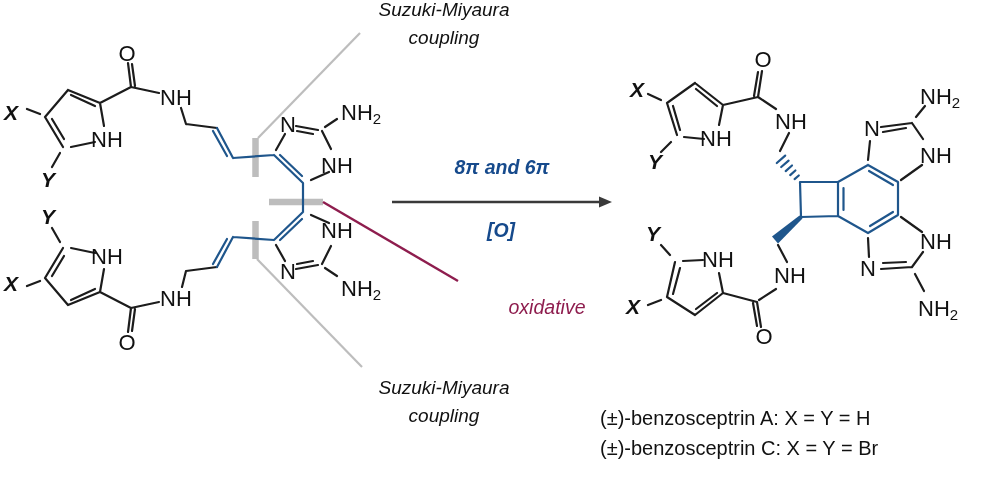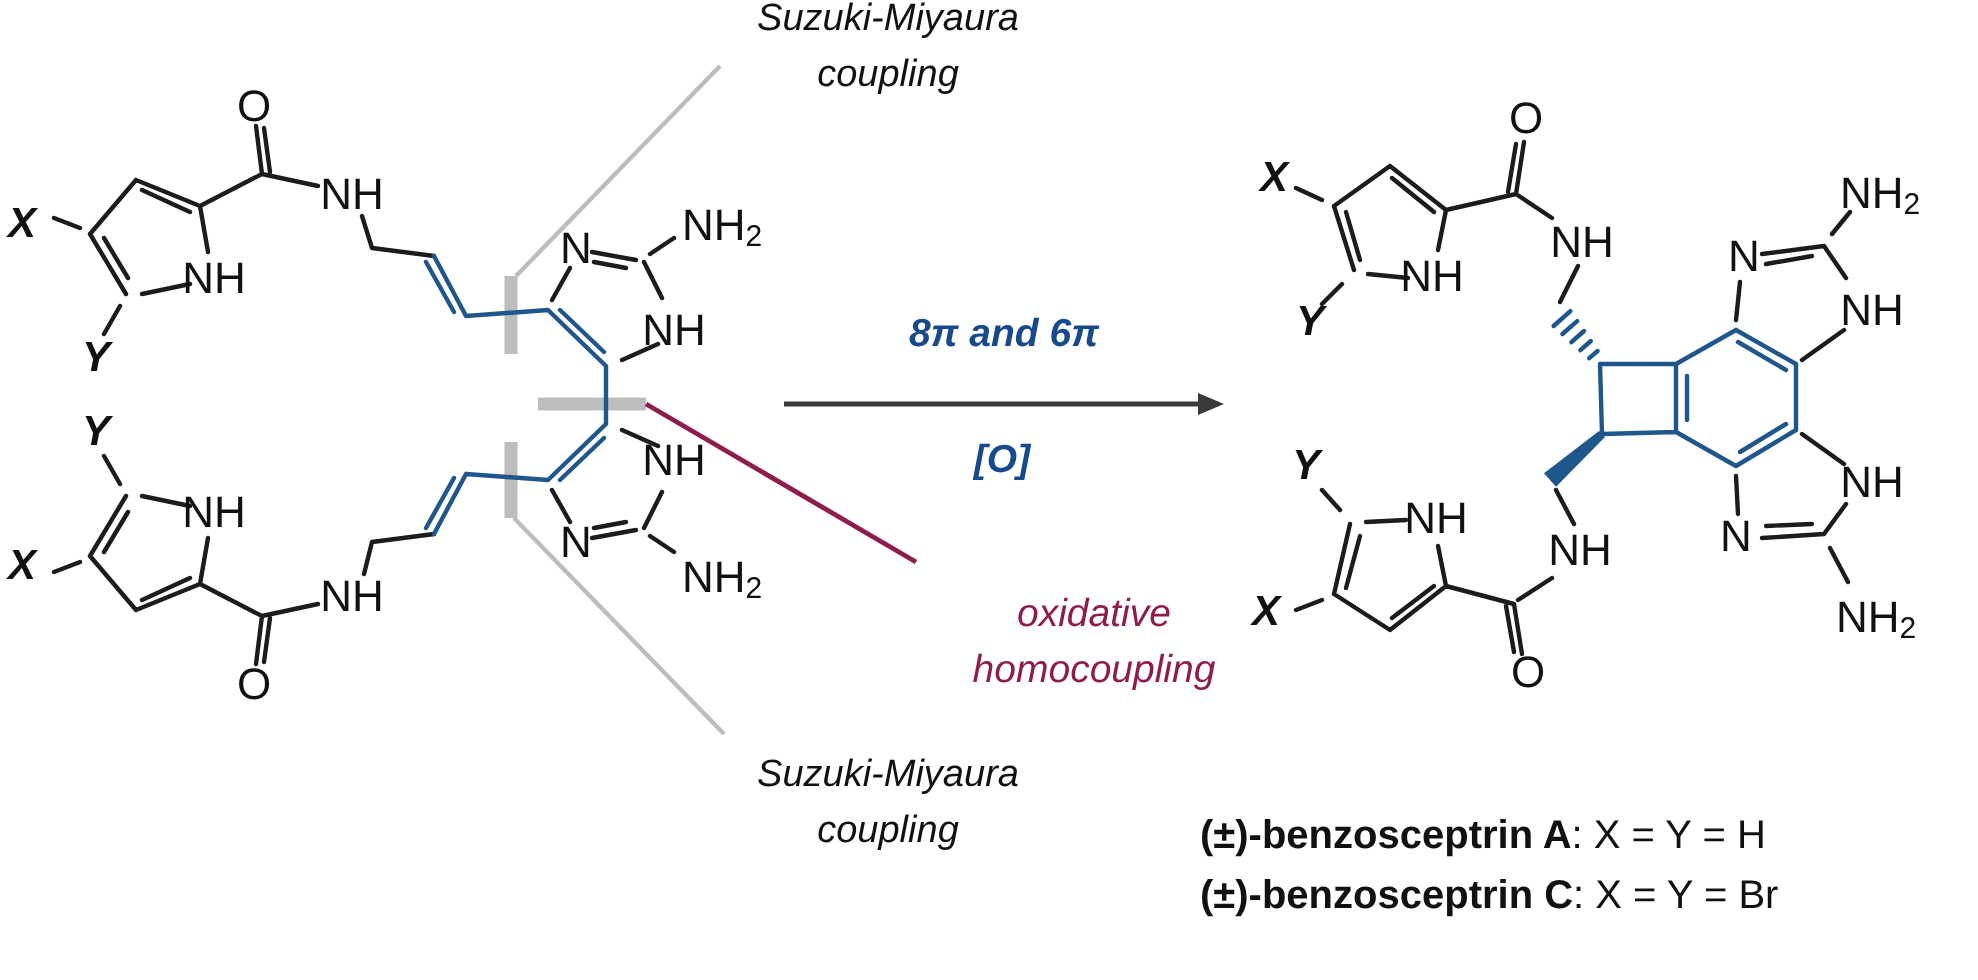--- a/index.html
+++ b/index.html
@@ -23,21 +23,21 @@
   .anchStart{text-anchor:start;}
   .sub{font-size:15px;}
   .xy{font:italic bold 21px "Liberation Sans", sans-serif;fill:var(--text-black);
       text-anchor:middle;dominant-baseline:central;}
   .txt{position:absolute;text-align:center;white-space:nowrap;}
   .suzuki{font:italic 19px "Liberation Sans", sans-serif;color:var(--text-black);line-height:28px;}
   .blueTxt{font:italic bold 19.5px "Liberation Sans", sans-serif;color:var(--text-blue);line-height:28px;}
   .maroonTxt{font:italic 19.5px "Liberation Sans", sans-serif;color:var(--maroon);line-height:28px;}
   .compounds{position:absolute;left:600px;top:403px;font:20px "Liberation Sans", sans-serif;
              color:var(--text-black);line-height:30px;text-align:left;}
-  .compounds b{font-weight:bold;}
+  .compounds b{font-weight:normal;}
 </style>
 </head>
 <body>
 
 <div class="scheme">
 
   <svg width="989" height="490" viewBox="0 0 989 490">
 
     <g>
       <path class="grayThick" d="M255.5 138L255.5 177"></path>
@@ -144,21 +144,20 @@
   <div class="txt blueTxt" style="left:502px;top:130px;transform:translateX(-50%);margin-top:23px;">
     <div>8π and 6π</div>
   </div>
 
   <div class="txt blueTxt" style="left:501px;top:216px;transform:translateX(-50%);">
     <div>[O]</div>
   </div>
 
   <div class="txt maroonTxt" style="left:531px;top:293px;transform:translateX(-50%);margin-left:16px;">
     <div>oxidative</div>
-    <div>homocoupling</div>
   </div>
 
   <div class="txt suzuki" style="left:444px;top:374px;transform:translateX(-50%);">
     <div>Suzuki-Miyaura</div>
     <div>coupling</div>
   </div>
 
   <div class="compounds">
     <div><b>(±)-benzosceptrin A</b><span>: X = Y = H</span></div>
     <div><b>(±)-benzosceptrin C</b><span>: X = Y = Br</span></div>

